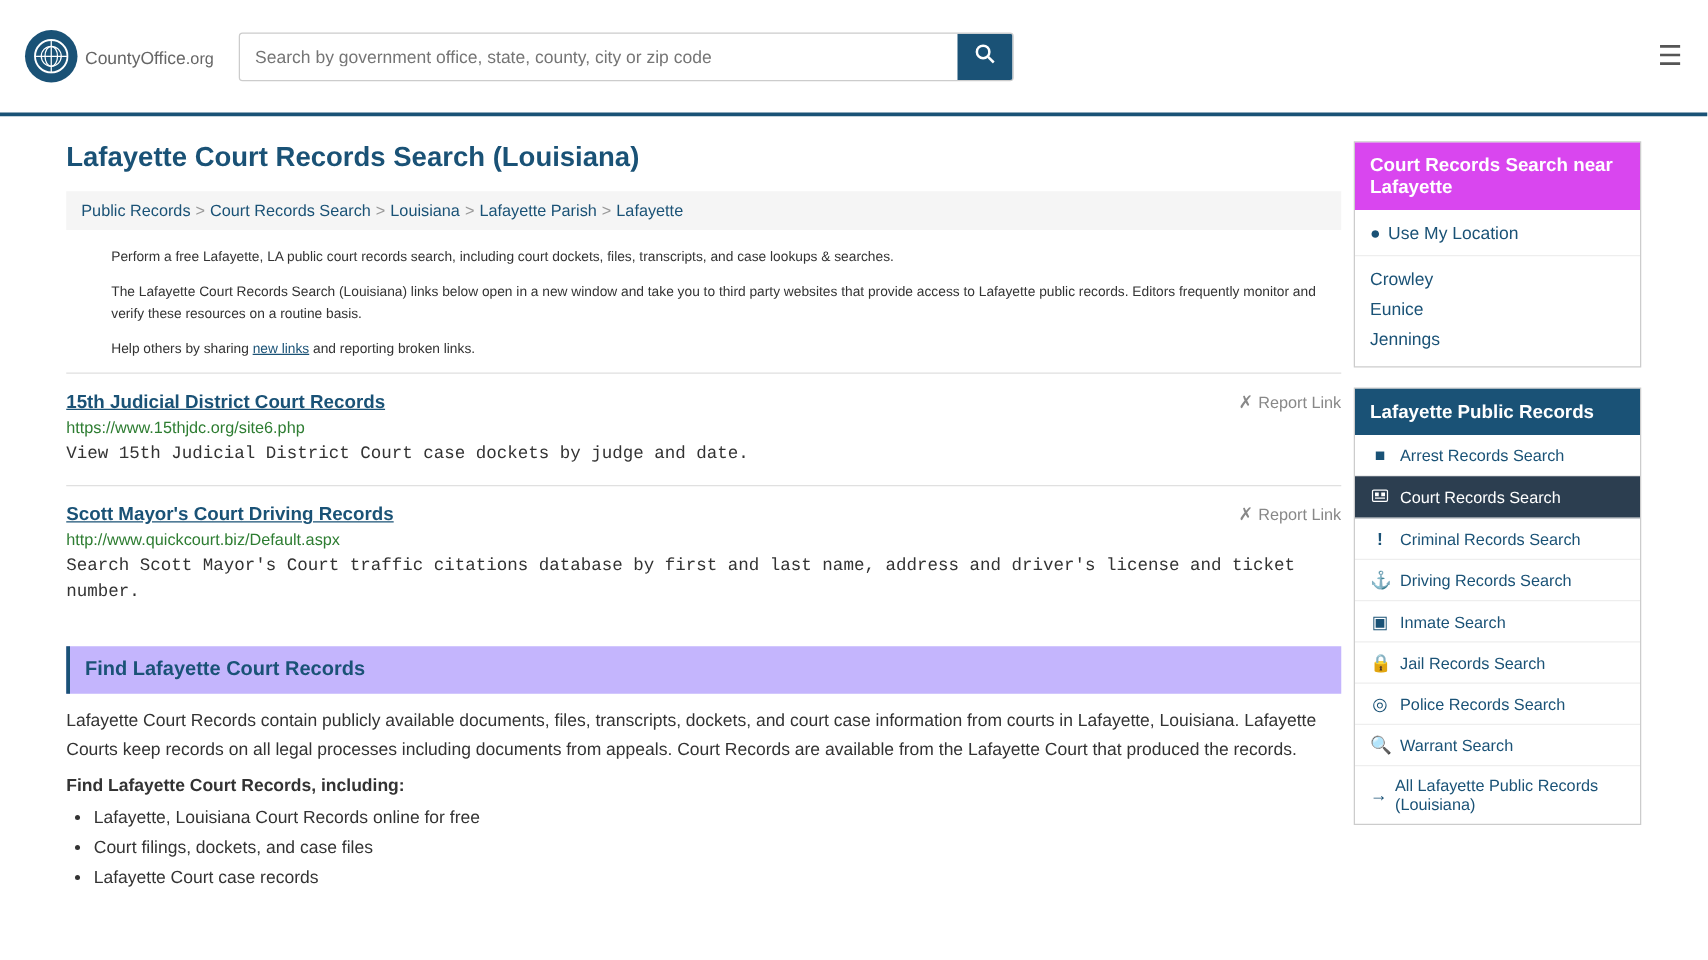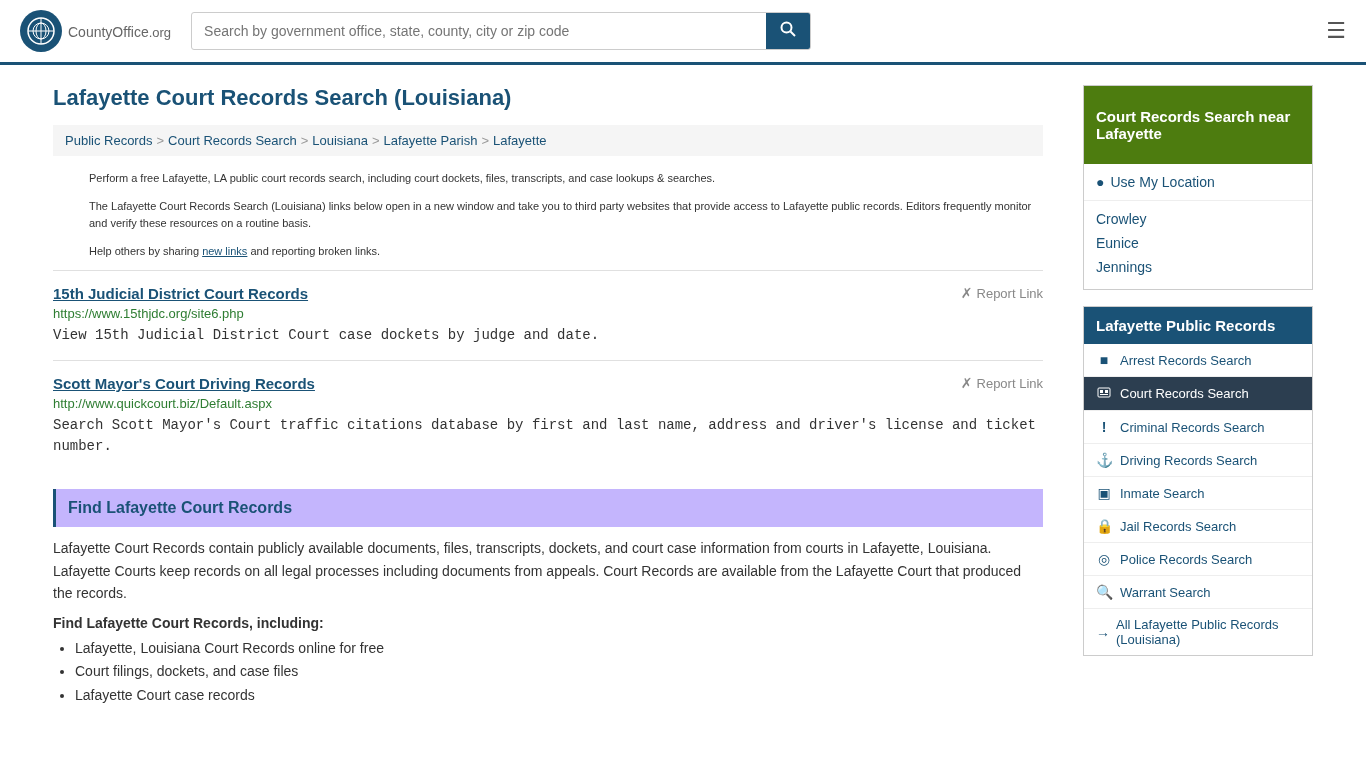--- a/index.html
+++ b/index.html
@@ -2,21 +2,21 @@
 <html><head>
   <meta charset="utf-8">
   <style>
     * { box-sizing: border-box; margin: 0; padding: 0; }
     body { font-family: Arial, sans-serif; font-size: 14px; color: #333; background: #fff; }
 
     
     .header {
       background: #fff;
       border-bottom: 3px solid #1a5276;
-      padding: 10px 20px;
+      padding: 24px 20px;
       display: flex;
       align-items: center;
       gap: 20px;
     }
     .logo-area {
       display: flex;
       align-items: center;
       gap: 6px;
       text-decoration: none;
     }
@@ -70,21 +70,21 @@
       margin-left: 8px;
     }
     .header-right { margin-left: auto; display: flex; align-items: center; gap: 10px; }
 
     
     .main-container {
       max-width: 1300px;
       margin: 0 auto;
       padding: 20px 20px;
       display: flex;
-      gap: 40px;
+      gap: 10px;
     }
     .content { flex: 1; }
     .sidebar { width: 230px; flex-shrink: 0; }
 
     
     .page-title {
       font-size: 22px;
       font-weight: bold;
       color: #1a5276;
       margin-bottom: 14px;
@@ -156,23 +156,23 @@
     .find-subheading { font-size: 14px; font-weight: bold; color: #333; margin: 10px 0 6px 0; }
     .find-list { padding-left: 22px; }
     .find-list li { font-size: 14px; line-height: 1.7; color: #333; }
 
     
     .sidebar-box {
       border: 1px solid #ccc;
       margin-bottom: 16px;
     }
     .sidebar-box-header {
-      background: #4d7c0f;
+      background: #d946ef;
       color: #fff;
-      padding: 22px 12px;
+      padding: 10px 12px;
       font-size: 15px;
       font-weight: bold;
     }
     .sidebar-location {
       padding: 10px 12px;
       border-bottom: 1px solid #eee;
     }
     .use-my-location {
       display: flex;
       align-items: center;

